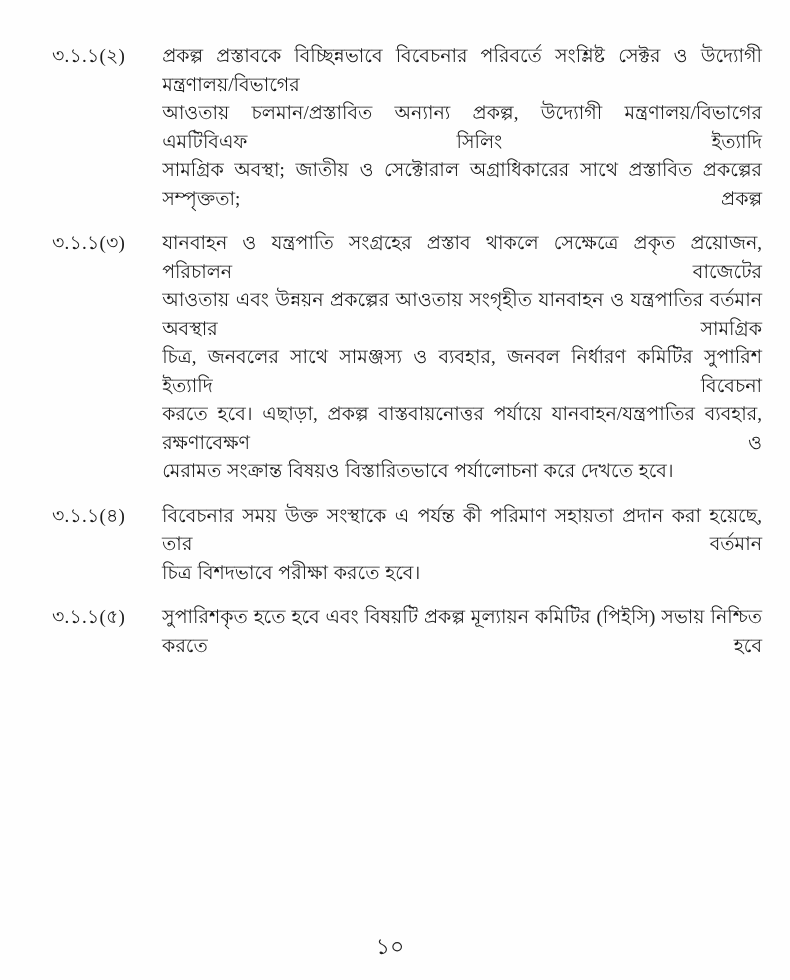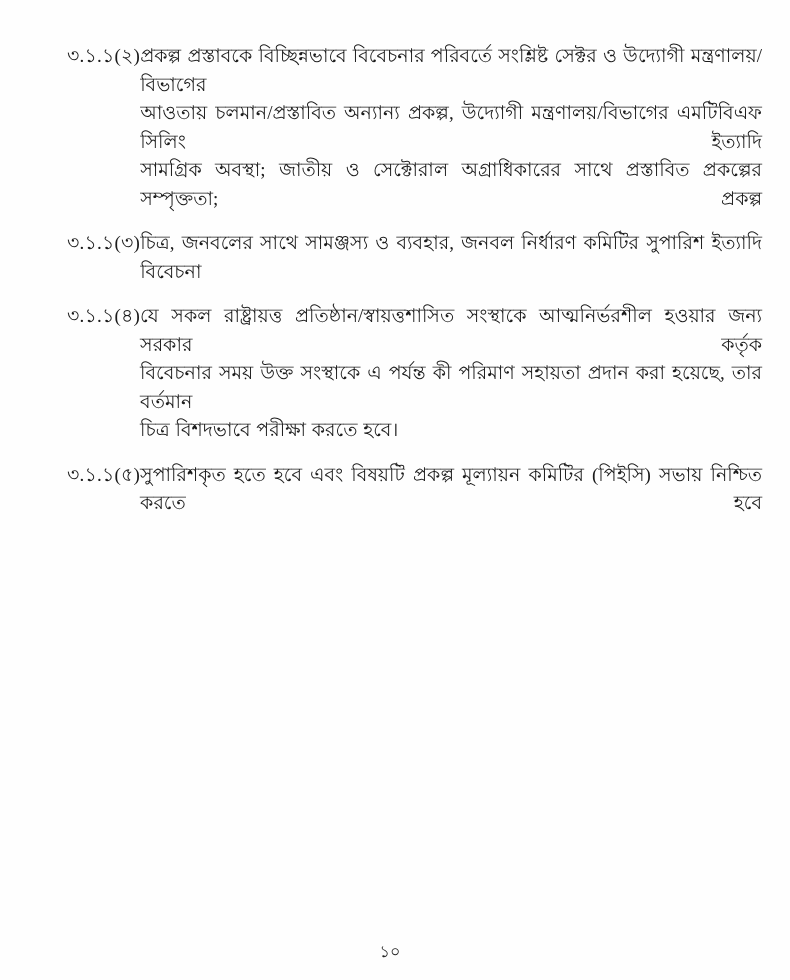--- a/index.html
+++ b/index.html
@@ -5,81 +5,84 @@
   html, body { margin: 0; padding: 0; background: #e8e8e8; }
   .page {
     position: relative;
     width: 790px;
     height: 980px;
     margin: 0 auto;
     background: #fefefe;
     color: #1b1b1b;
     font-family: "Liberation Serif", "DejaVu Serif", serif;
     box-sizing: border-box;
-    padding: 42px 28px 0 67px;
+    padding: 42px 28px 0 52px;
     overflow: hidden;
   }
   .clauses { width: 100%; }
   .para {
     display: flex;
     align-items: flex-start;
     margin: 0 0 16px 0;
   }
   .para-num {
     flex: 0 0 66px;
     font-size: 19px;
     line-height: 28.5px;
     white-space: nowrap;
     letter-spacing: 0.2px;
   }
-  .para-body { flex: 1 1 auto; min-width: 0; }
+  .para-body { flex: 1 1 auto; min-width: 0; margin-left: 37px; }
   .line {
     font-size: 19px;
     line-height: 28.5px;
     text-align: justify;
     text-align-last: justify;
     word-spacing: 1px;
   }
   .line.last {
     text-align: justify;
     text-align-last: left;
   }
   .page-number {
     position: absolute;
     left: 0;
     right: 10px;
     bottom: 14px;
     text-align: center;
-    font-size: 16px;
+    font-size: 22px;
     color: #222;
   }
 </style>
 </head>
 <body>
 
 <div class="page">
   <div class="clauses">
       <div class="para">
         <div class="para-num">৩.১.১(২)</div>
         <div class="para-body">
           <div class="line">প্রকল্প প্রস্তাবকে বিচ্ছিন্নভাবে বিবেচনার পরিবর্তে সংশ্লিষ্ট সেক্টর ও উদ্যোগী মন্ত্রণালয়/বিভাগের</div>
           <div class="line">আওতায় চলমান/প্রস্তাবিত অন্যান্য প্রকল্প, উদ্যোগী মন্ত্রণালয়/বিভাগের এমটিবিএফ সিলিং ইত্যাদি</div>
           <div class="line">সামগ্রিক অবস্থা; জাতীয় ও সেক্টোরাল অগ্রাধিকারের সাথে প্রস্তাবিত প্রকল্পের সম্পৃক্ততা; প্রকল্প</div>
         </div>
       </div>
       <div class="para">
         <div class="para-num">৩.১.১(৩)</div>
         <div class="para-body">
+          <div class="line">যানবাহন ও যন্ত্রপাতি সংগ্রহের প্রস্তাব থাকলে সেক্ষেত্রে প্রকৃত প্রয়োজন, পরিচালন বাজেটের</div>
+          <div class="line">আওতায় এবং উন্নয়ন প্রকল্পের আওতায় সংগৃহীত যানবাহন ও যন্ত্রপাতির বর্তমান অবস্থার সামগ্রিক</div>
           <div class="line">চিত্র, জনবলের সাথে সামঞ্জস্য ও ব্যবহার, জনবল নির্ধারণ কমিটির সুপারিশ ইত্যাদি বিবেচনা</div>
+          <div class="line">করতে হবে। এছাড়া, প্রকল্প বাস্তবায়নোত্তর পর্যায়ে যানবাহন/যন্ত্রপাতির ব্যবহার, রক্ষণাবেক্ষণ ও</div>
+          <div class="line last">মেরামত সংক্রান্ত বিষয়ও বিস্তারিতভাবে পর্যালোচনা করে দেখতে হবে।</div>
         </div>
       </div>
       <div class="para">
         <div class="para-num">৩.১.১(৪)</div>
         <div class="para-body">
-          <div class="line">যে সকল রাষ্ট্রায়ত্ত প্রতিষ্ঠান/স্বায়ত্তশাসিত সংস্থাকে আত্মনির্ভরশীল হওয়ার জন্য সরকার কর্তৃক</div>
           <div class="line">বিবেচনার সময় উক্ত সংস্থাকে এ পর্যন্ত কী পরিমাণ সহায়তা প্রদান করা হয়েছে, তার বর্তমান</div>
           <div class="line last">চিত্র বিশদভাবে পরীক্ষা করতে হবে।</div>
         </div>
       </div>
       <div class="para">
         <div class="para-num">৩.১.১(৫)</div>
         <div class="para-body">
           <div class="line">সুপারিশকৃত হতে হবে এবং বিষয়টি প্রকল্প মূল্যায়ন কমিটির (পিইসি) সভায় নিশ্চিত করতে হবে</div>
         </div>
       </div>

